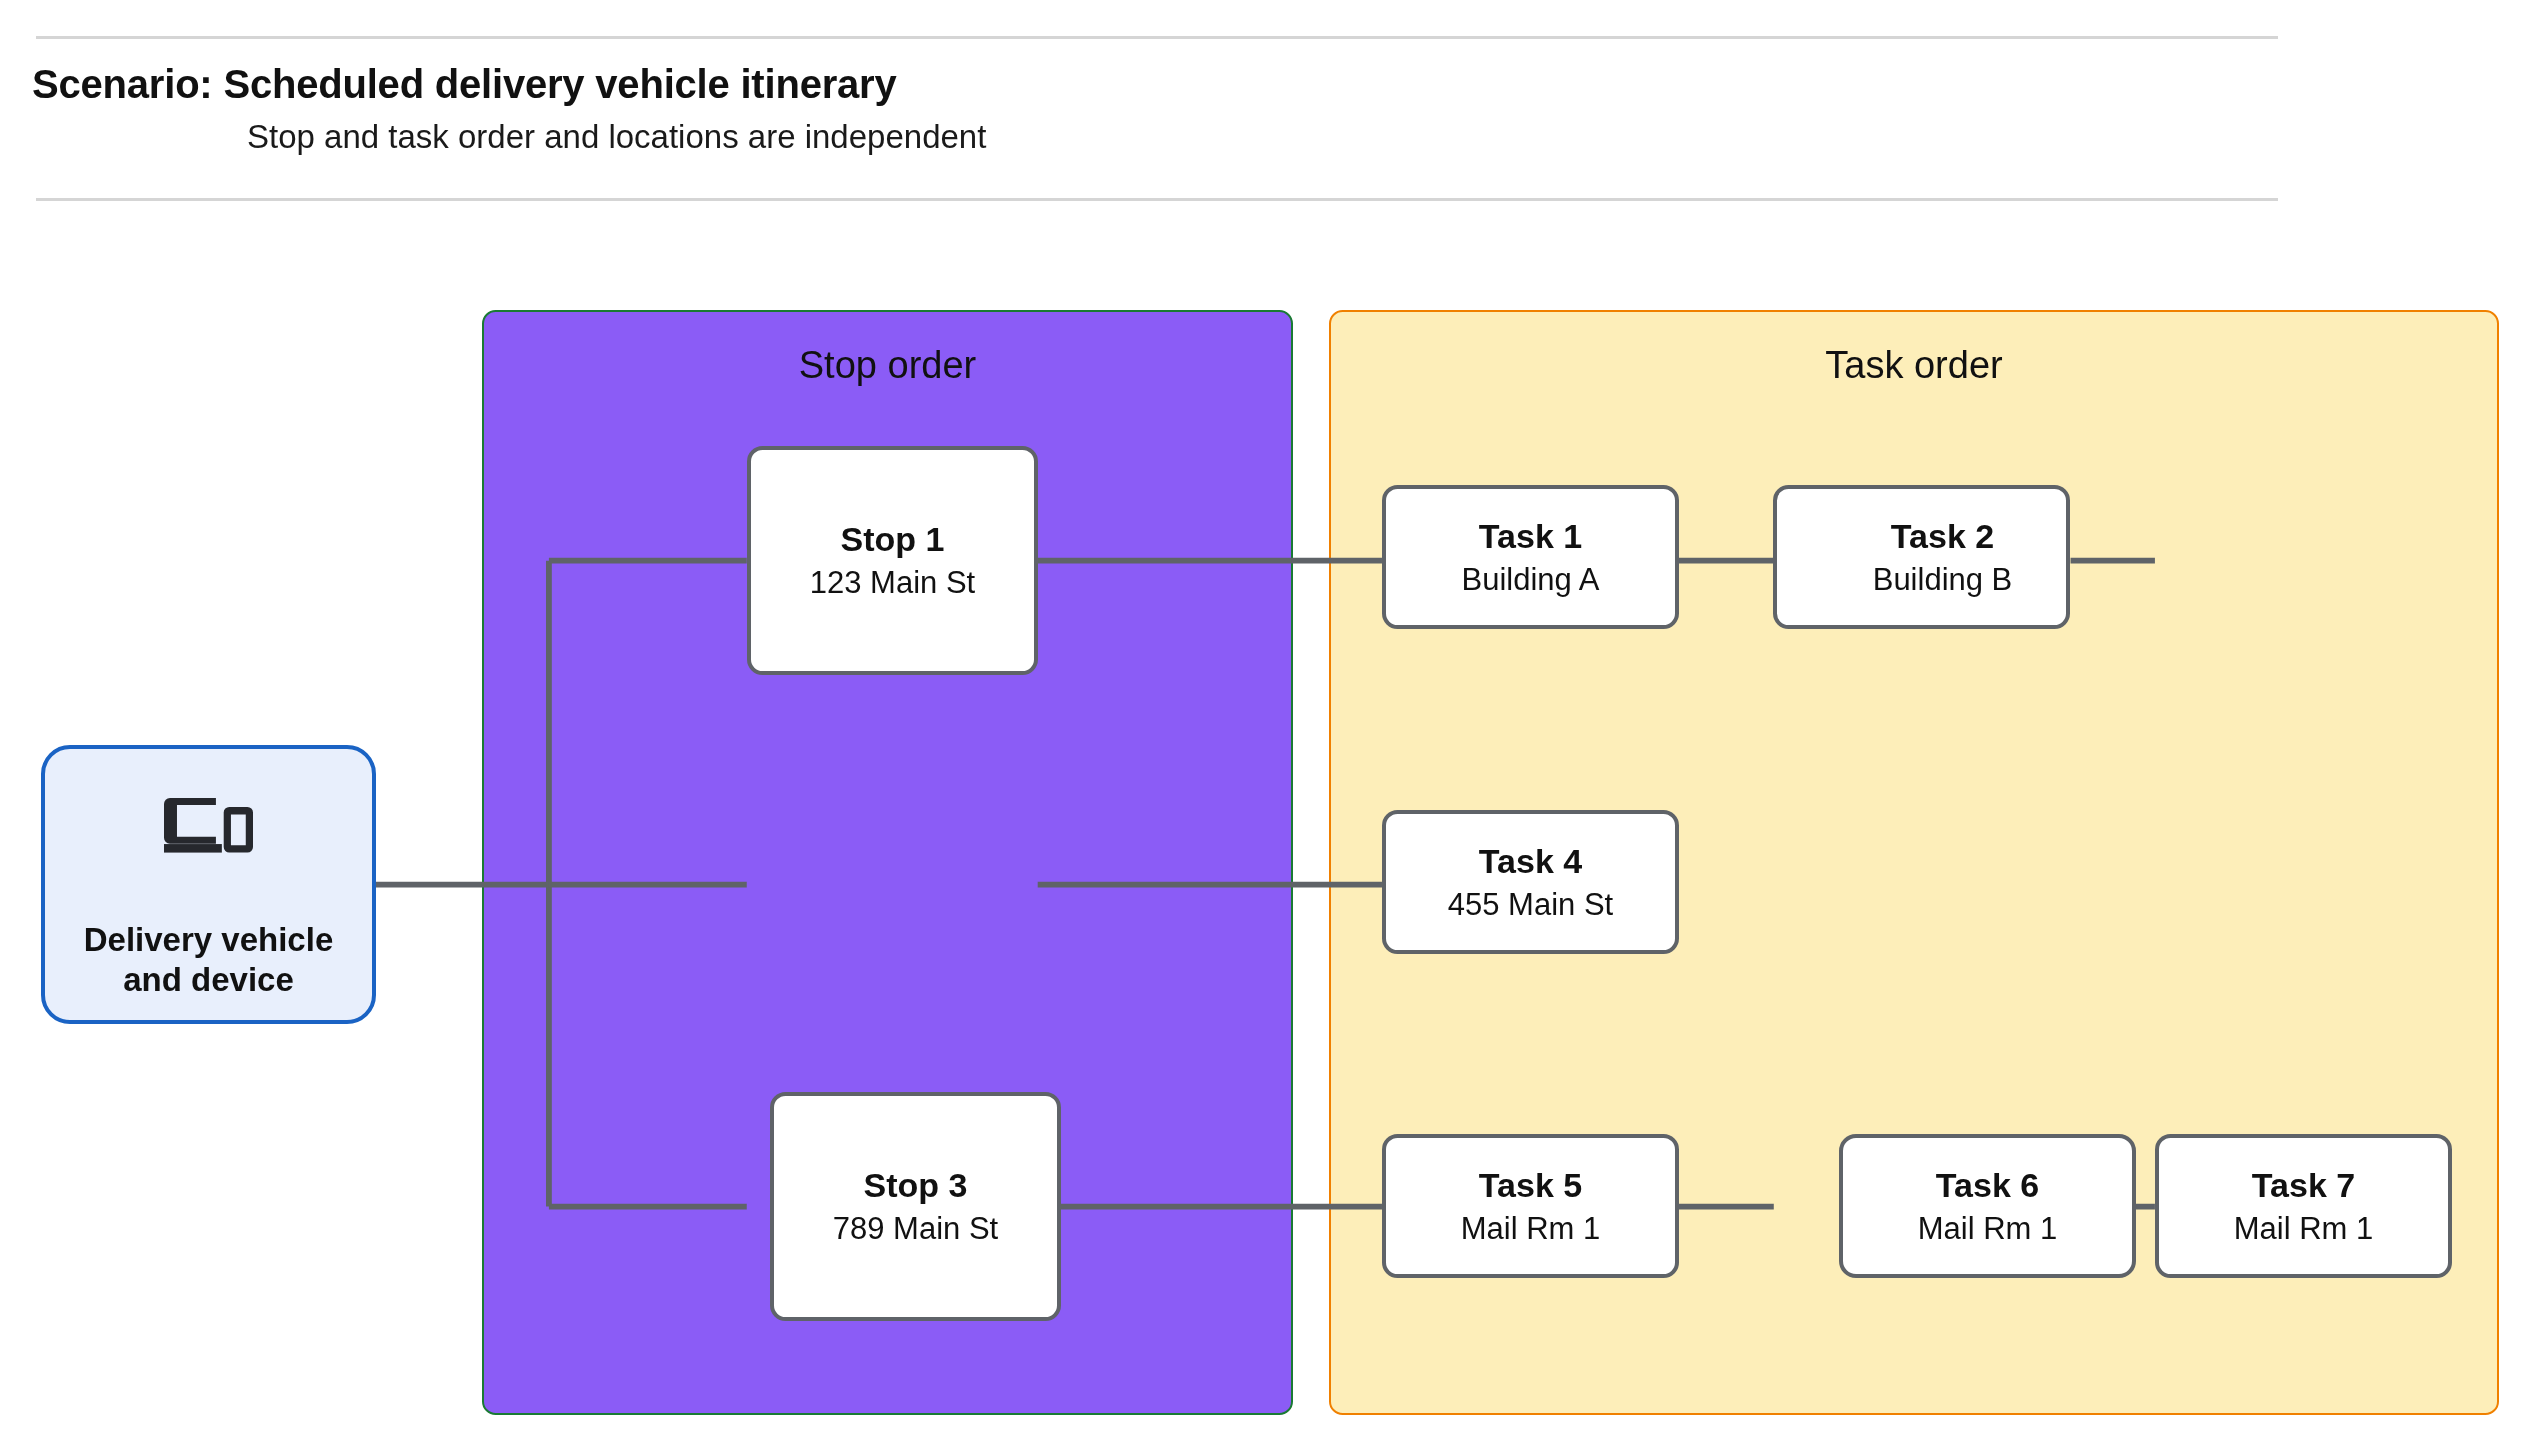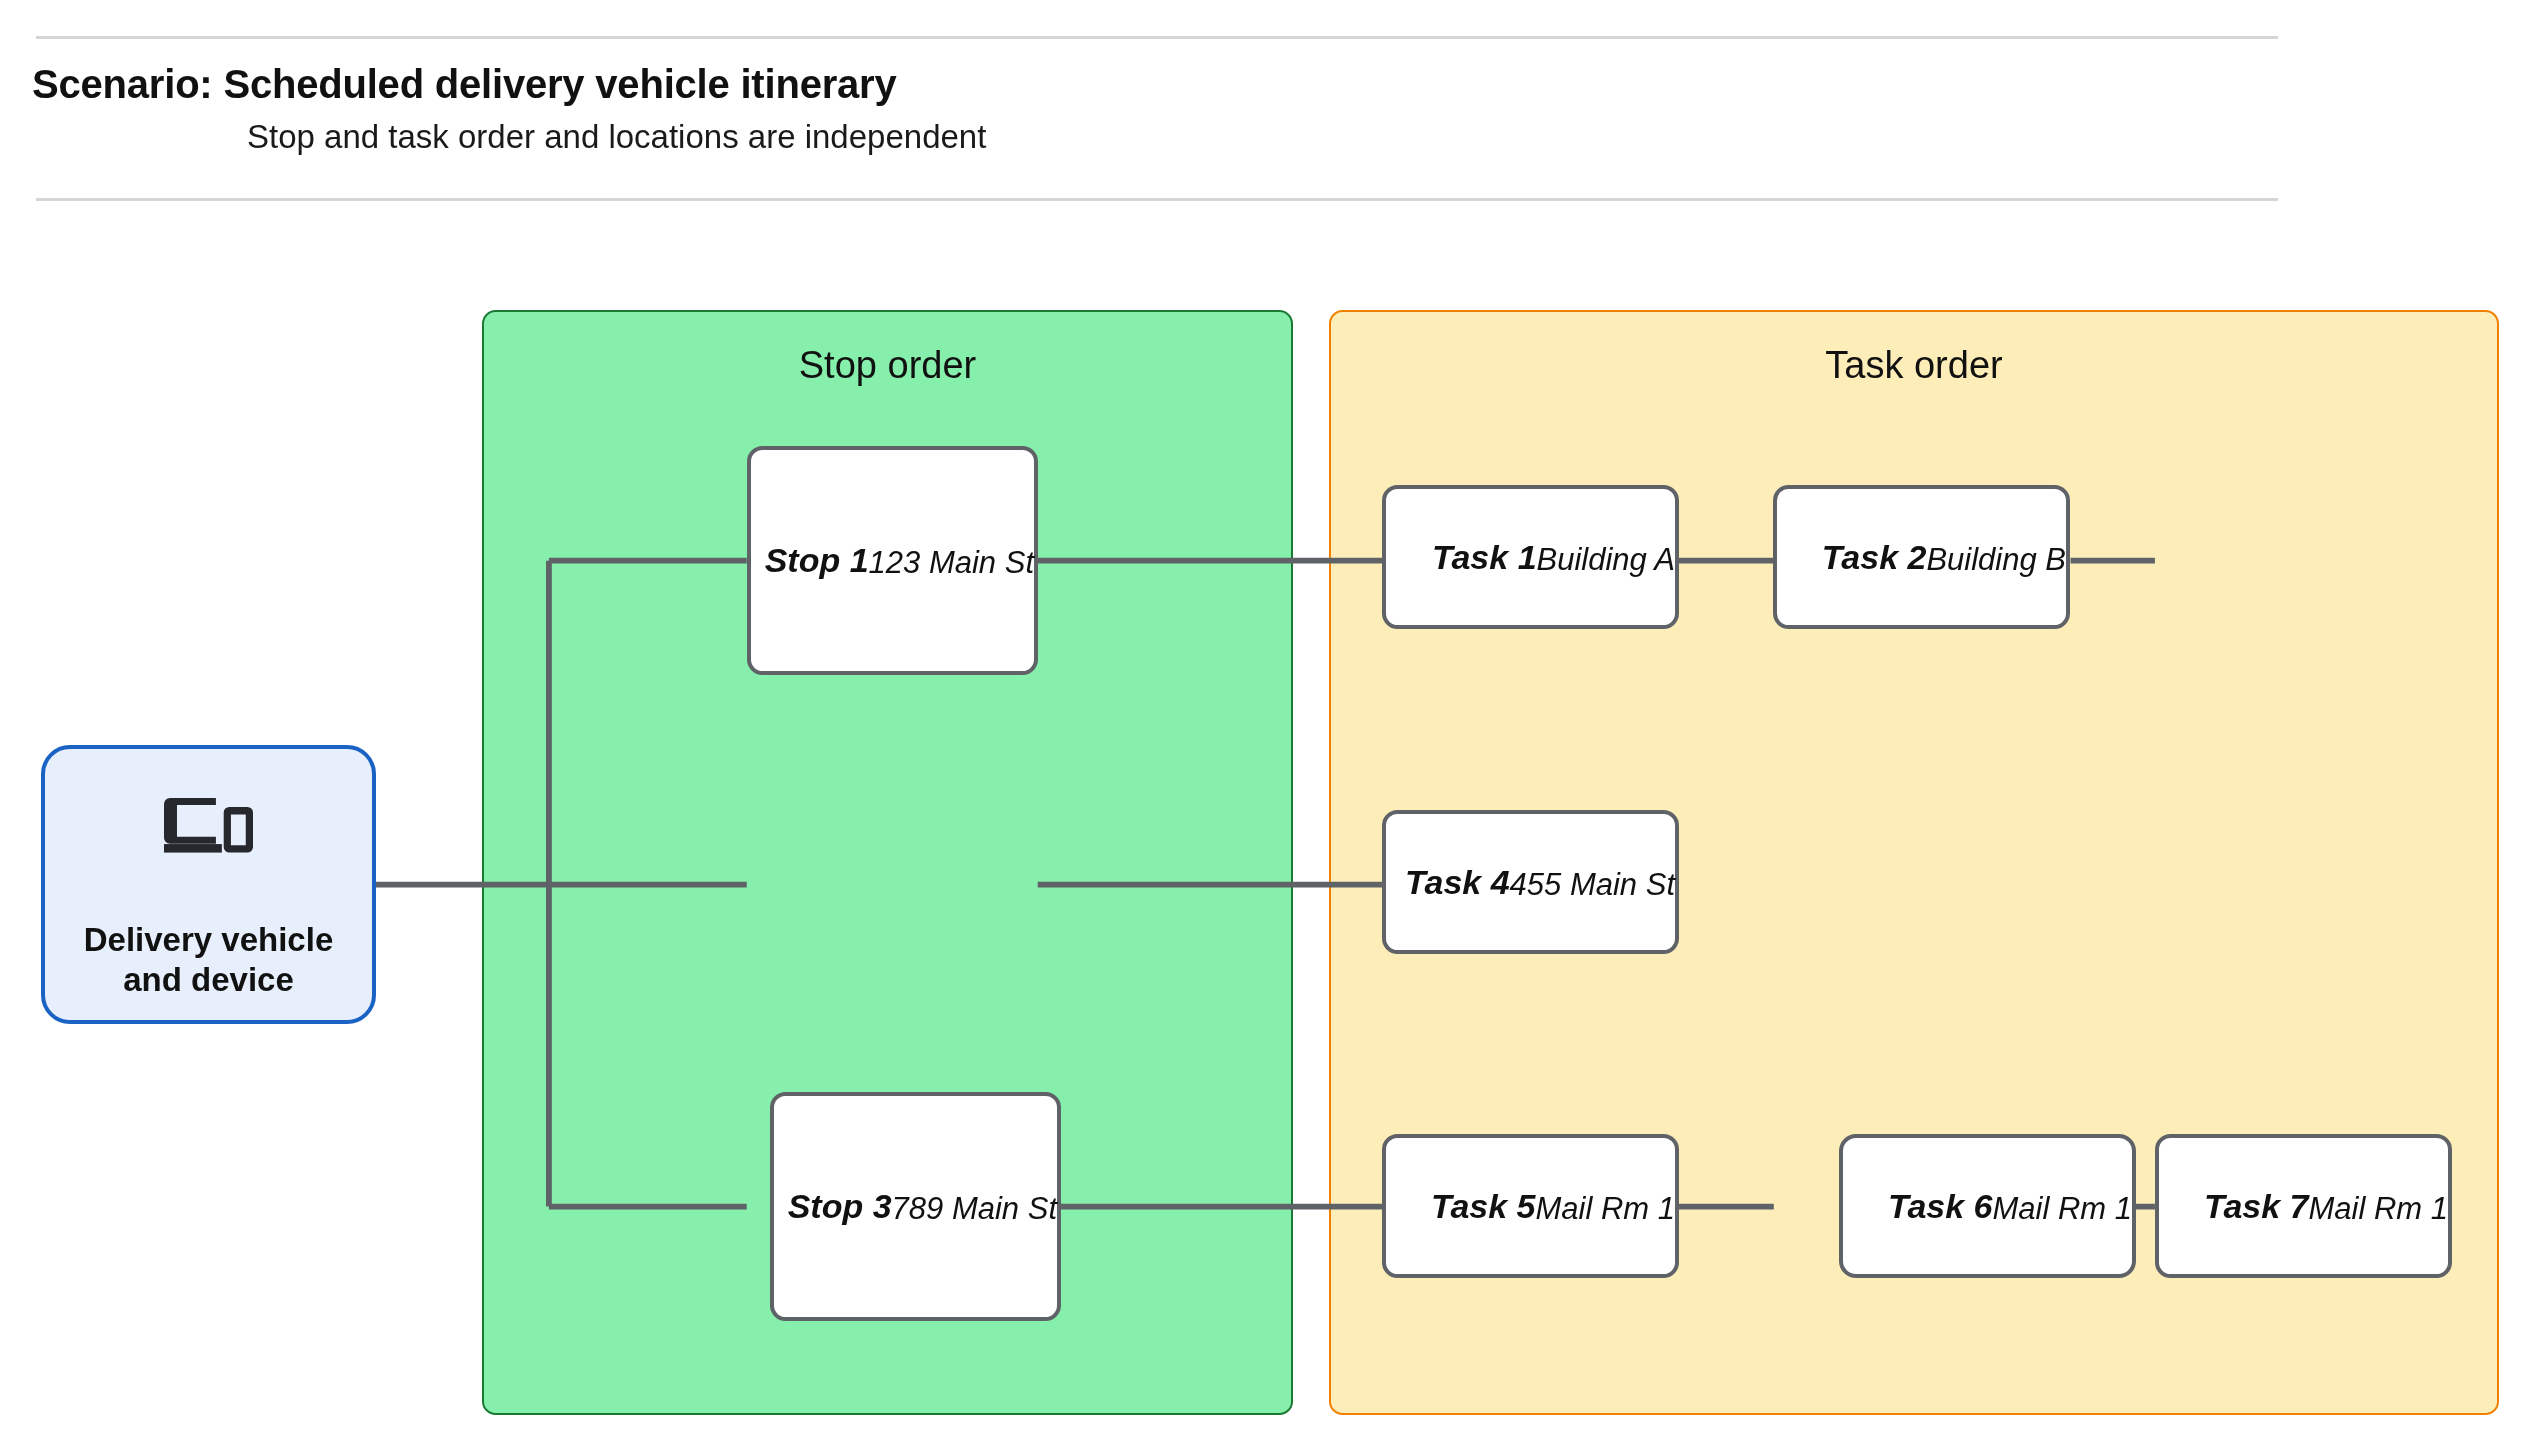--- a/index.html
+++ b/index.html
@@ -67,21 +67,21 @@
     text-align: center;
     font-size: 38px;
     font-weight: 400;
     color: #111111;
   }
   #panel-stop {
     left: 482px;
     top: 310px;
     width: 811px;
     height: 1105px;
-    background: #86efac;
+    background: #8b5cf6;
     border: 2.9px solid #1a7a33;
   }
   #panel-task {
     left: 1329px;
     top: 310px;
     width: 1170px;
     height: 1105px;
     background: #fdeeb9;
     border: 2.9px solid #f08000;
   }
@@ -90,26 +90,25 @@
   #wires { position: absolute; left: 0; top: 0; width: 2538px; height: 1452px; }
 
   
   .node {
     position: absolute;
     box-sizing: border-box;
     background: #ffffff;
     border: 4.8px solid #5f6368;
     border-radius: 15.5px;
     display: flex;
-    flex-direction: row;
+    flex-direction: column;
     align-items: center;
-    justify-content: flex-end;
+    justify-content: center;
     text-align: center;
     line-height: 1.18;
-    font-style: italic;
   }
   .node .node-title {
     font-size: 34px;
     font-weight: 700;
     color: #111111;
   }
   .node .node-sub {
     font-size: 31px;
     font-weight: 400;
     color: #111111;

